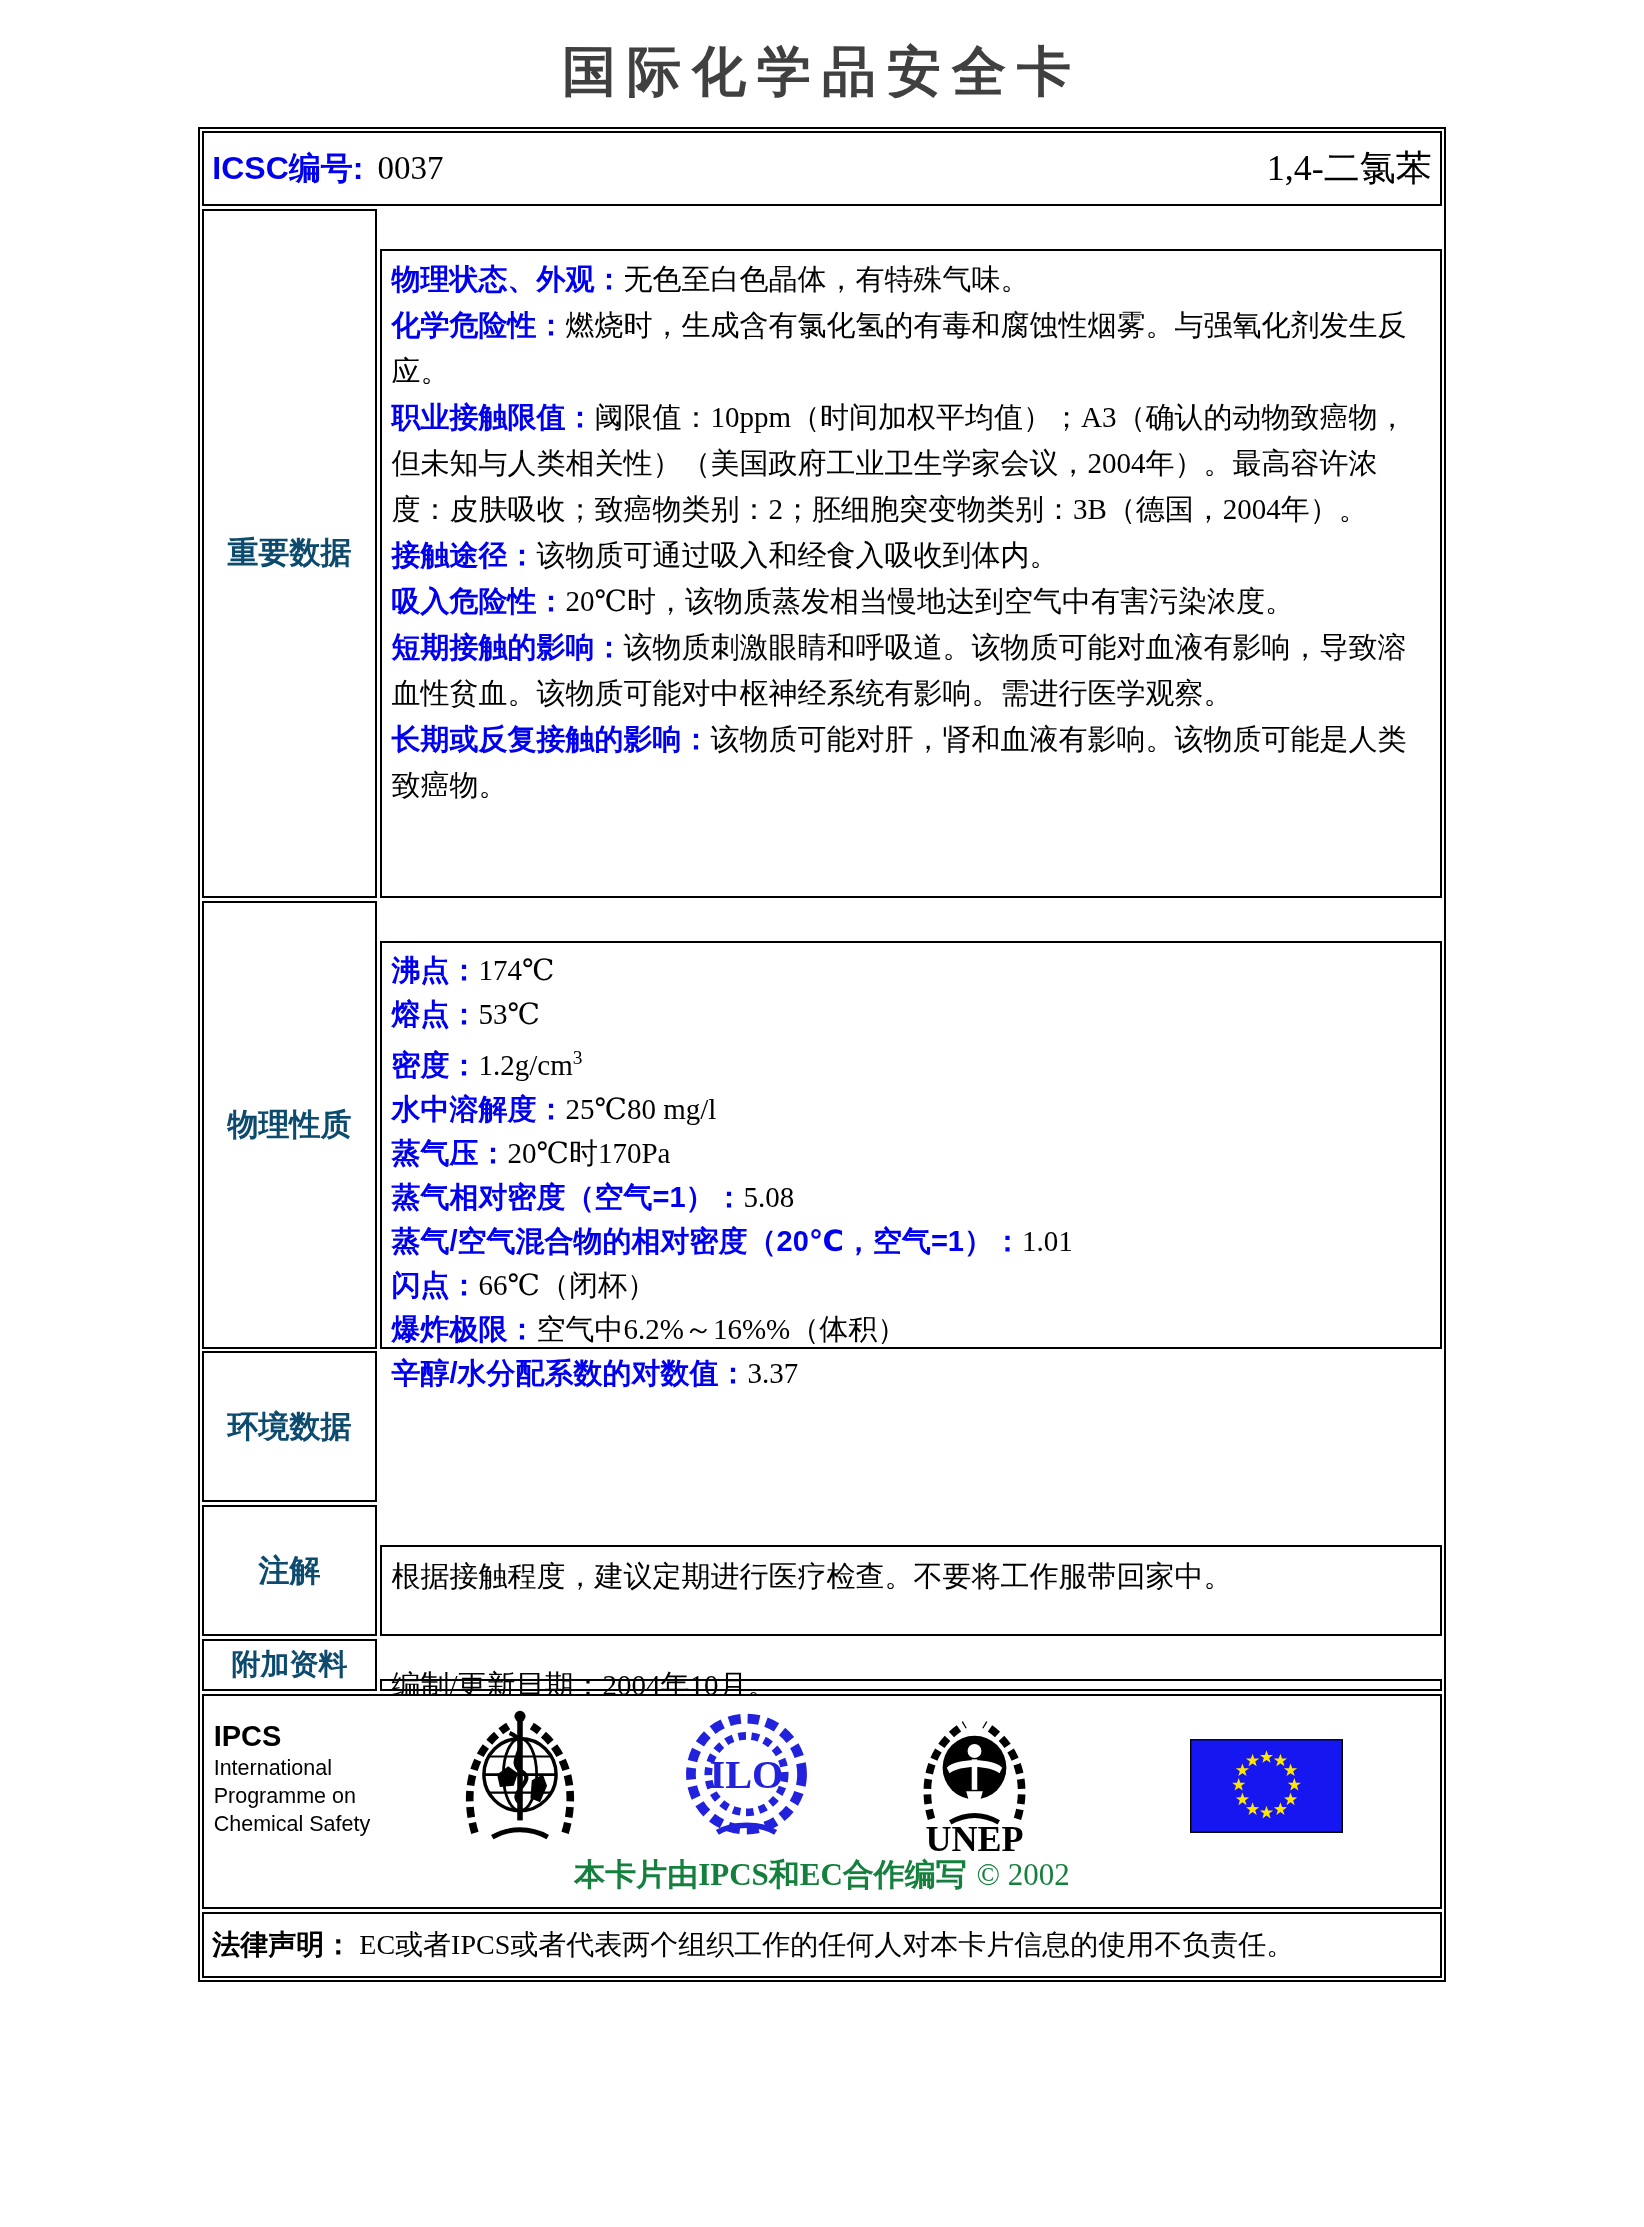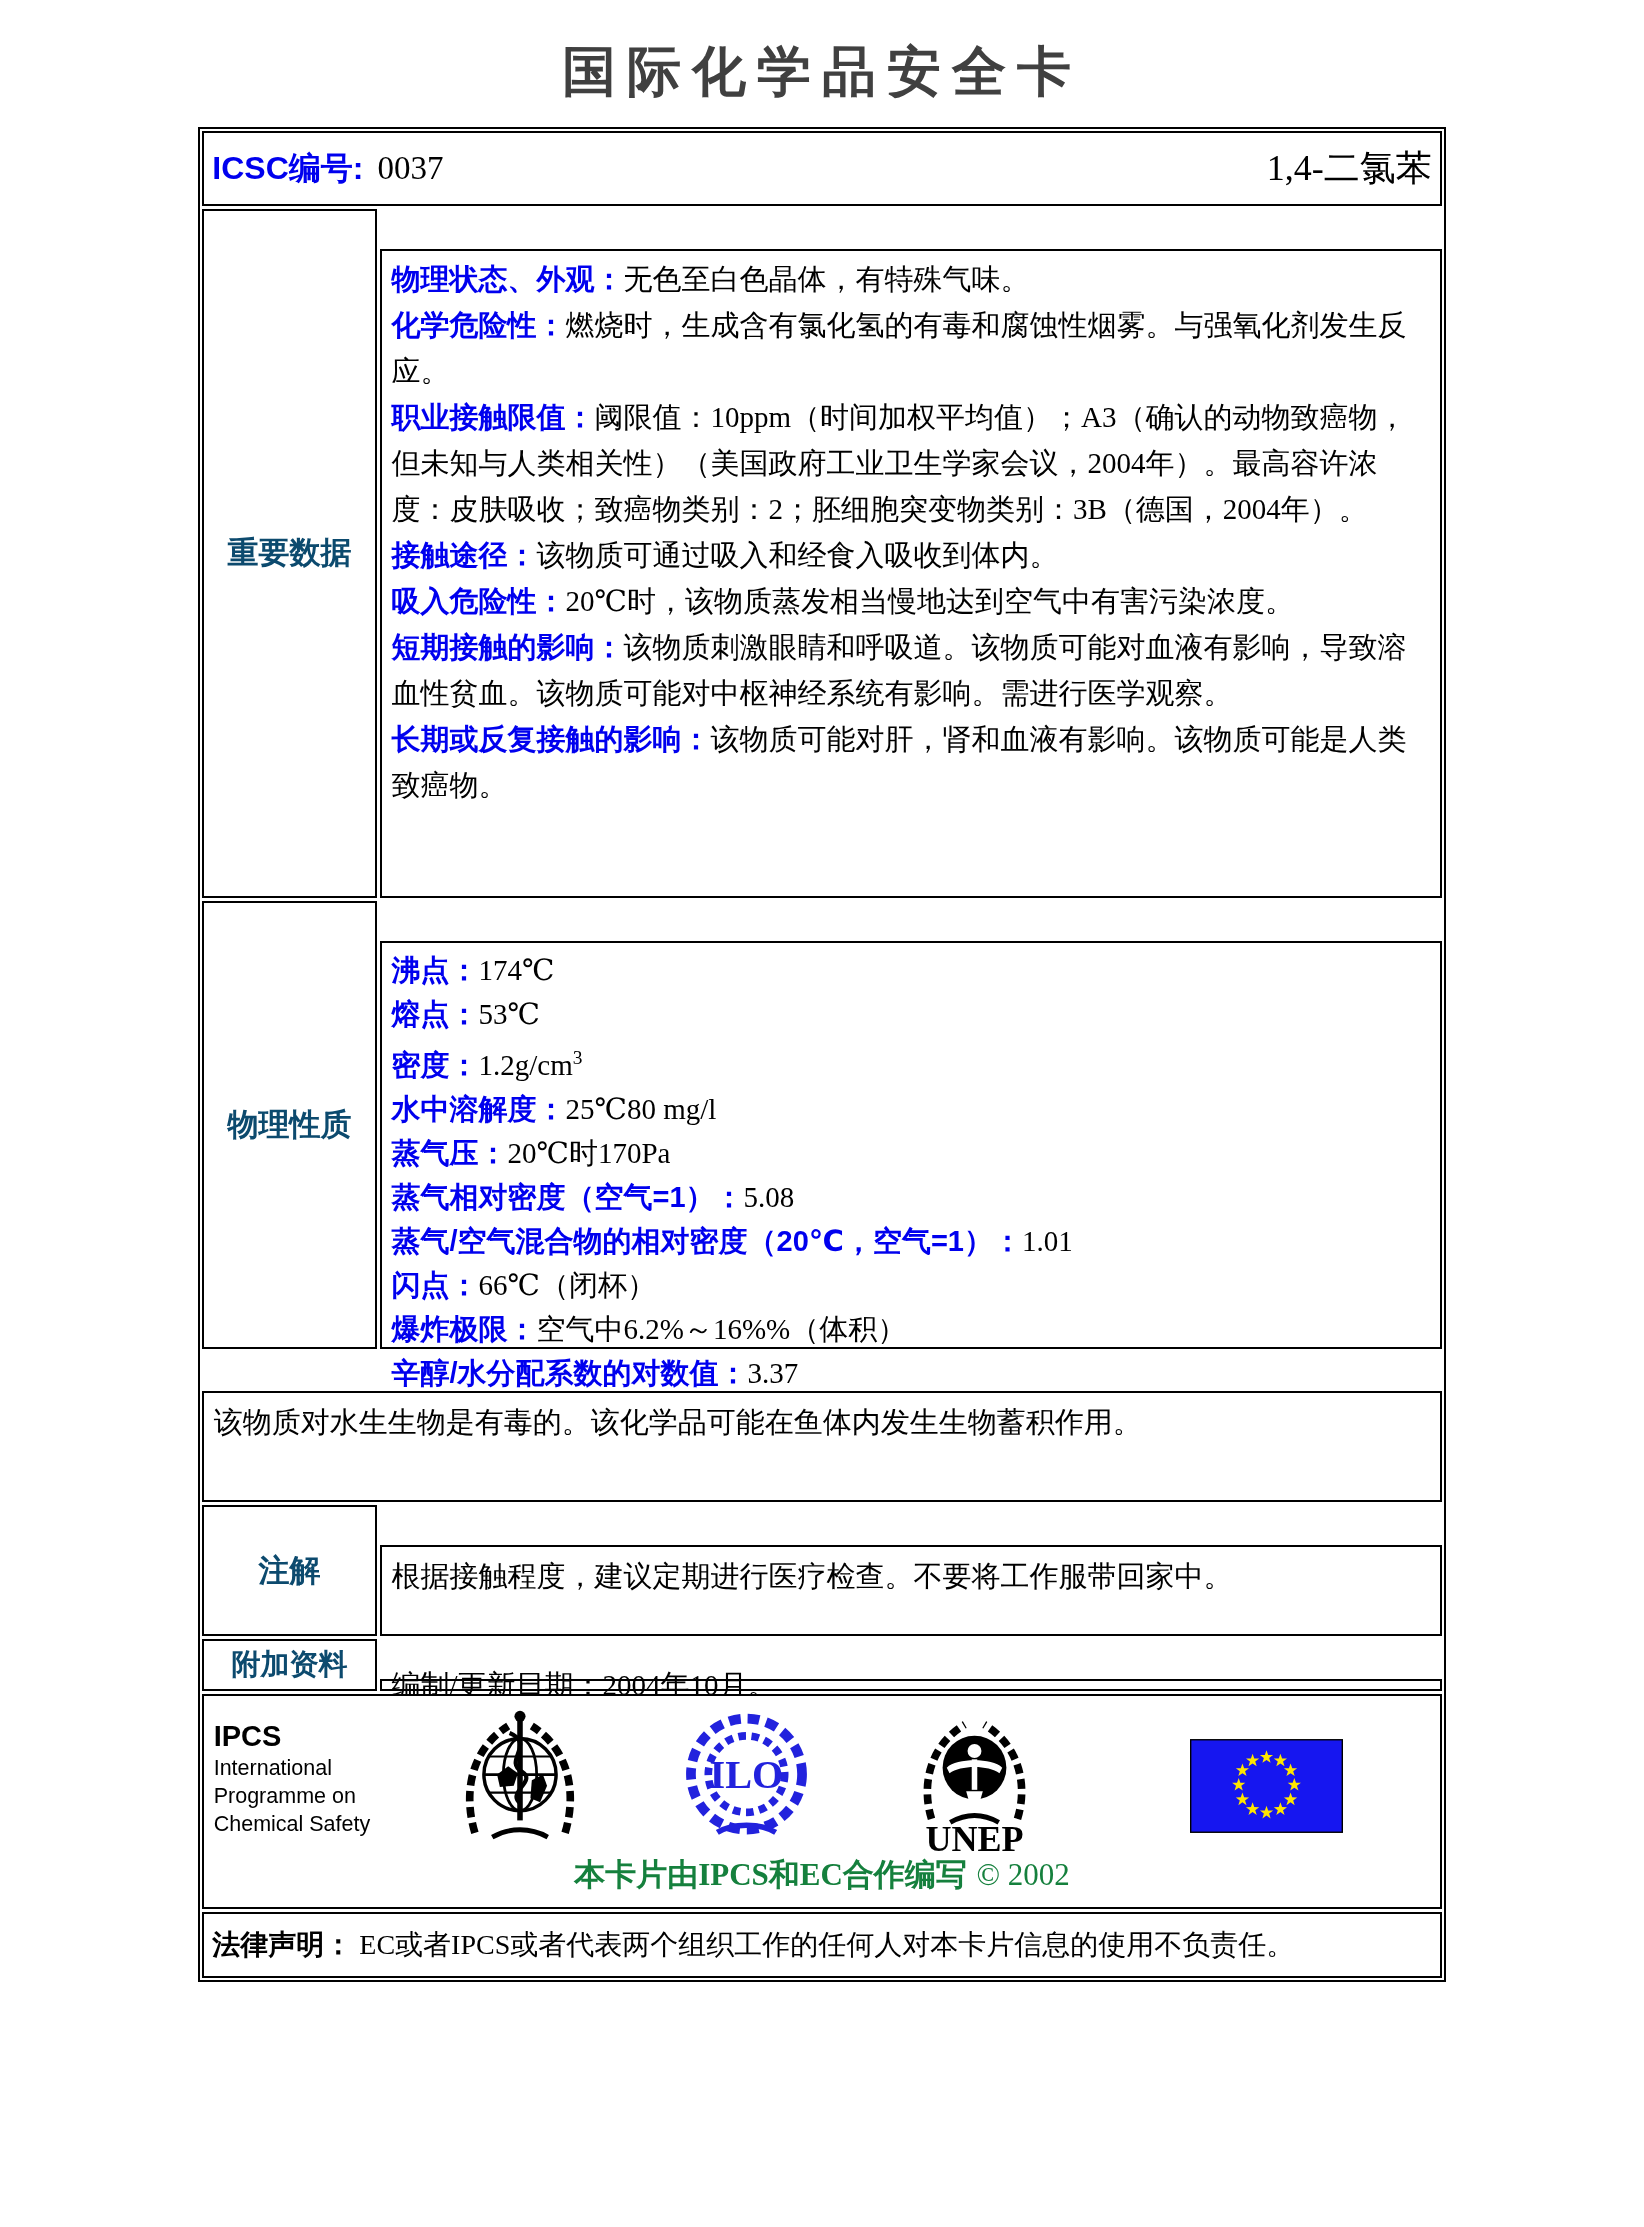--- a/index.html
+++ b/index.html
@@ -156,23 +156,21 @@
         <p><span class="blbl">蒸气压：</span><span>20℃时170Pa</span></p>
         <p><span class="blbl">蒸气相对密度（空气=1）：</span><span>5.08</span></p>
         <p><span class="blbl">蒸气/空气混合物的相对密度（20℃，空气=1）：</span><span>1.01</span></p>
         <p><span class="blbl">闪点：</span><span>66℃（闭杯）</span></p>
         <p><span class="blbl">爆炸极限：</span><span>空气中6.2%～16%%（体积）</span></p>
         <p><span class="blbl">辛醇/水分配系数的对数值：</span><span>3.37</span></p>
       </div>
     </div>
 
     <div class="row h-env">
-      <div class="cell content-cell">
-        <p>该物质对水生生物是有毒的。该化学品可能在鱼体内发生生物蓄积作用。</p>
-      </div>
+      <div class="cell label-cell">环境数据</div>
     </div>
 
     <div class="row h-notes">
       <div class="cell label-cell">注解</div>
       <div class="cell content-cell">
         <p>根据接触程度，建议定期进行医疗检查。不要将工作服带回家中。</p>
       </div>
     </div>
 
     <div class="row h-add">

